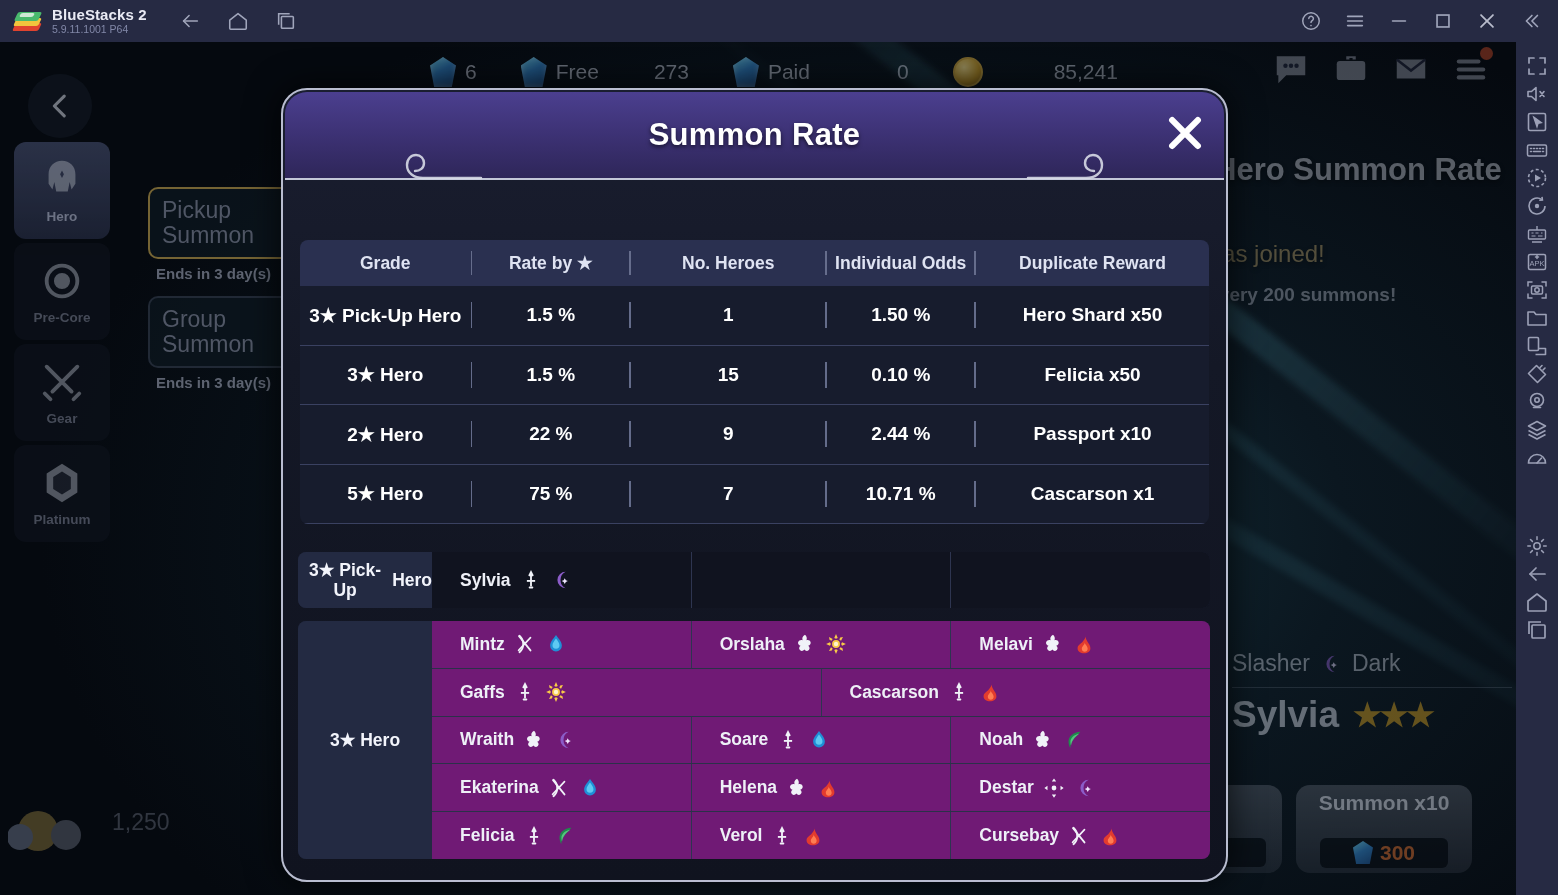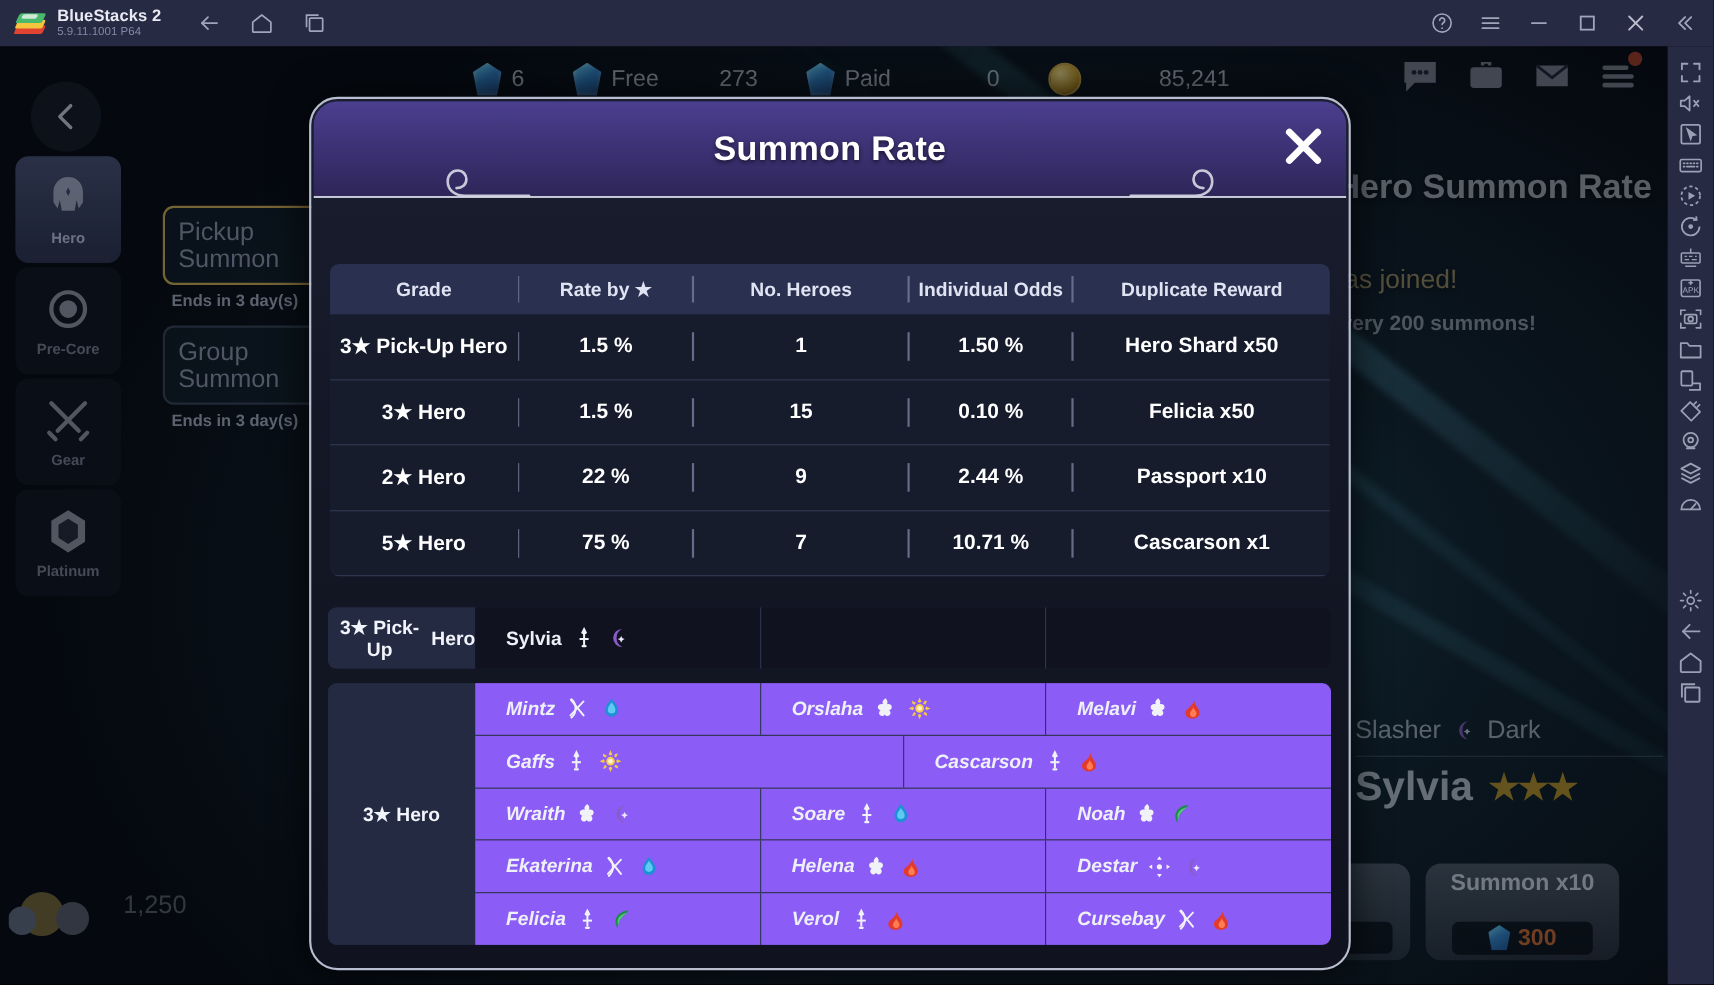--- a/index.html
+++ b/index.html
@@ -240,21 +240,21 @@
 
   
   #star3-block {
     position:absolute; left: 17px; top: 533px; width: 912px; height: 238px;
     background: #1b2134; border-radius: 8px; display:flex; overflow:hidden;
   }
   #star3-label {
     width: 134px; display:flex; align-items:center; justify-content:center;
     color:#f2f4fb; font-size: 17.5px; font-weight:bold; background:#232a42;
   }
-  #star3-rows { flex:1; display:flex; flex-direction:column; background:#8b5cf6;font-style:italic;}
+  #star3-rows { flex:1; display:flex; flex-direction:column; background:#701a75;}
   .h-row { flex:1; display:flex; border-bottom: 1px solid #2b3149; }
   .h-row:last-child { border-bottom:none; }
 
   
   .ico { width: 22px; height: 22px; display:inline-block; vertical-align:middle; }
   .ico svg { display:block; }
   .name { min-width: 0; }
 </style>
 </head>
 <body>

